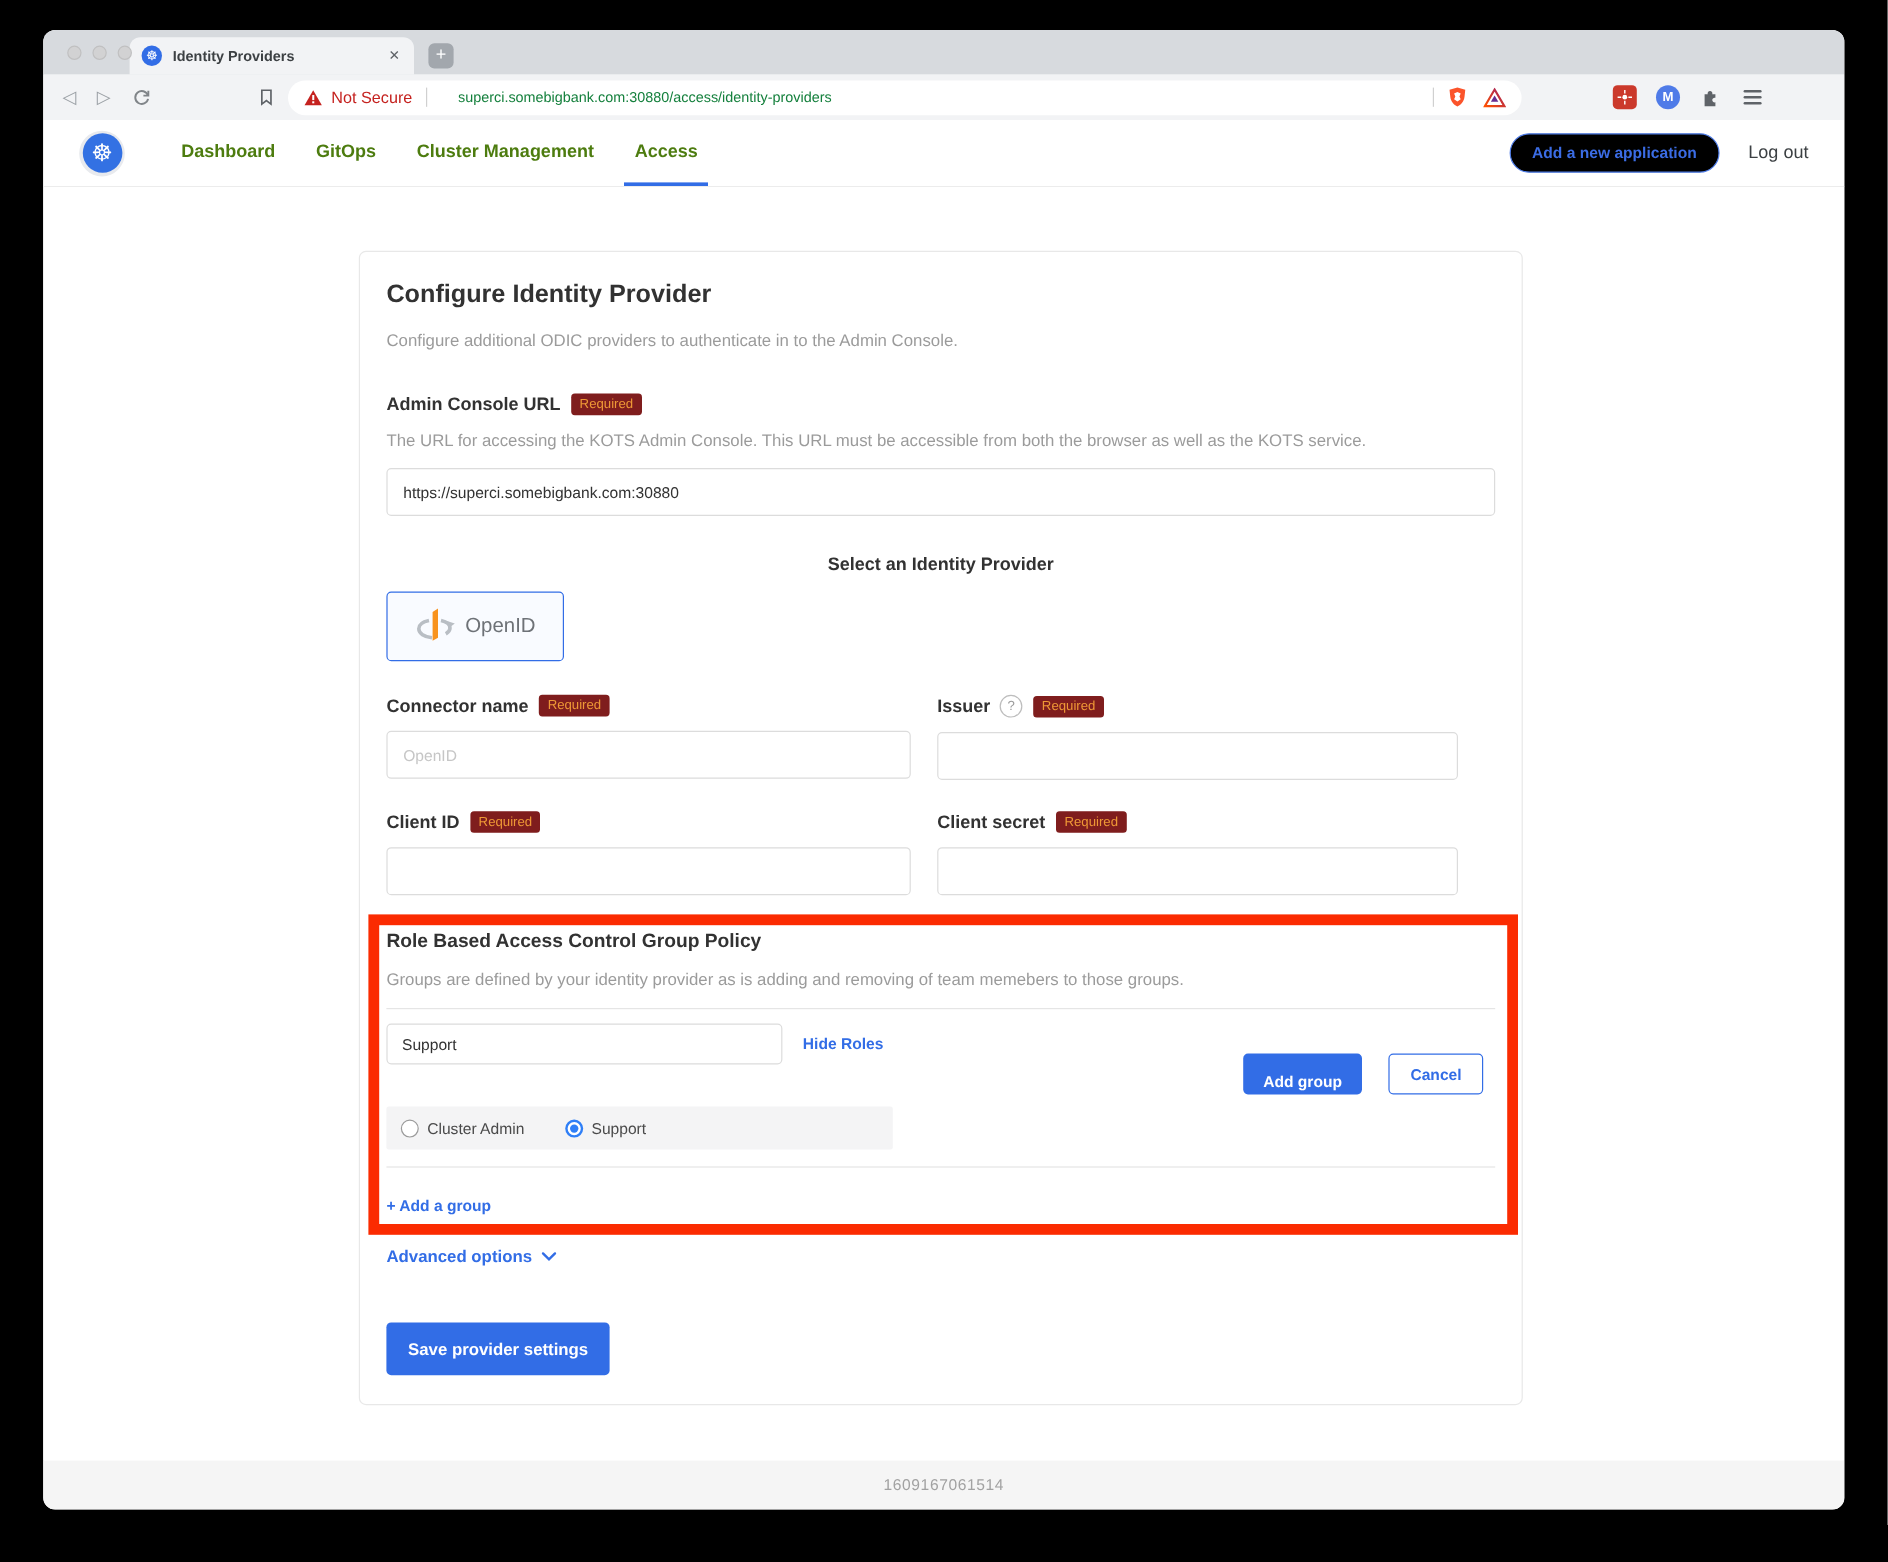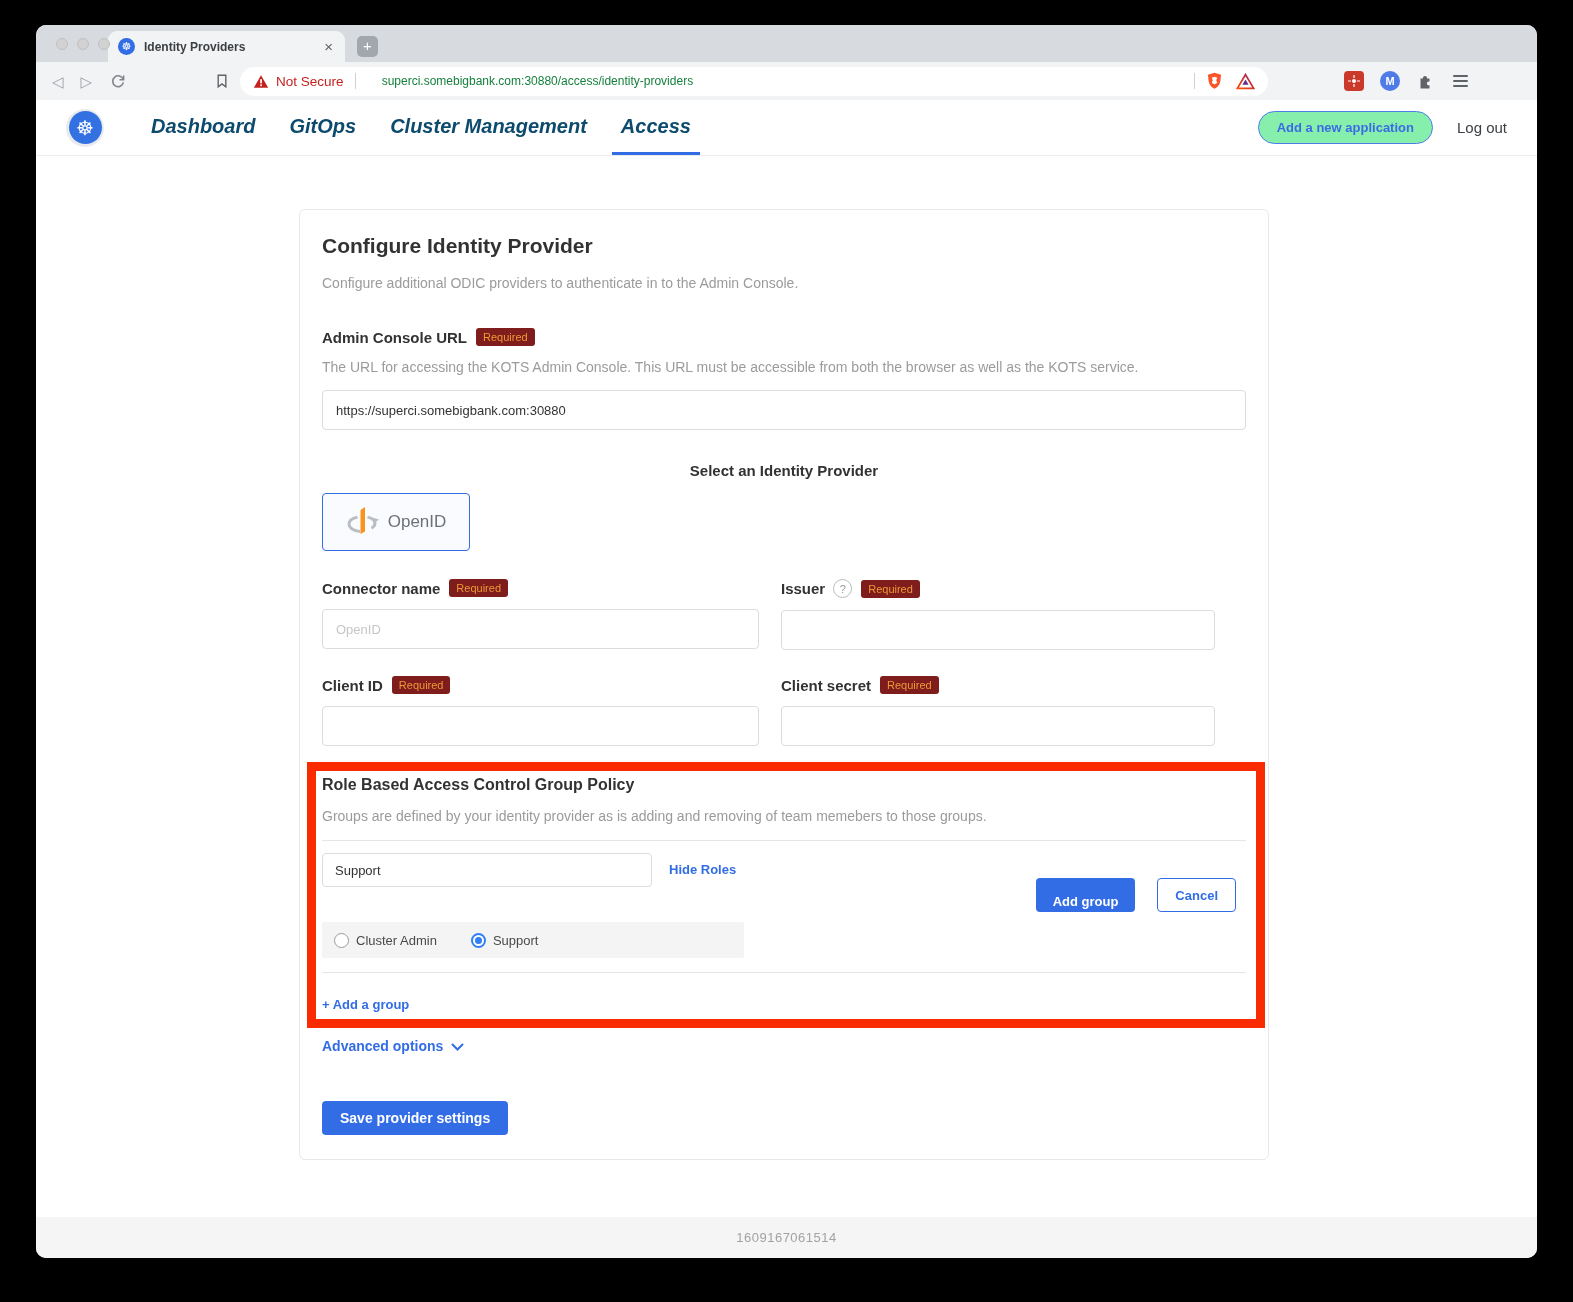--- a/index.html
+++ b/index.html
@@ -38,26 +38,26 @@
   .hamburger{display:flex;flex-direction:column;gap:3px;}
   .hamburger i{width:15px;height:2px;background:#5f6368;border-radius:1px;}
   
   .appheader{height:55px;background:#fff;border-bottom:1px solid #ececec;display:flex;align-items:stretch;
        padding:0 30px;flex:none;}
   .logo-wrap{align-self:center;width:38px;height:38px;border-radius:50%;background:#e8eaee;
        display:flex;align-items:center;justify-content:center;margin-right:38px;}
   .logo{width:33px;height:33px;border-radius:50%;background:#3371e3;color:#fff;font-size:20px;
        display:flex;align-items:center;justify-content:center;}
   .navitems{display:flex;align-items:stretch;gap:16px;}
-  .navitem{display:flex;align-items:center;padding:0 9px;font-size:20px;font-weight:bold;color:#0c4a6e;
-       border-bottom:3px solid transparent;box-sizing:border-box;cursor:default;font-style:italic;}
+  .navitem{display:flex;align-items:center;padding:0 9px;font-size:15px;font-weight:bold;color:#4d7c0f;
+       border-bottom:3px solid transparent;box-sizing:border-box;cursor:default;}
   .navitem.active{border-bottom-color:#326de6;}
   .header-right{margin-left:auto;display:flex;align-items:center;gap:24px;}
   .pillbtn{border:1px solid #4e7ce8;color:#3b6ce4;border-radius:17px;padding:8px 18px;
-       font-size:13px;font-weight:bold;background:#86efac;white-space:nowrap;}
+       font-size:13px;font-weight:bold;background:#000000;white-space:nowrap;}
   .logout{font-size:15px;color:#3c4043;}
   
   .content{flex:1;background:#fff;position:relative;}
   .card{position:absolute;left:263px;top:53px;width:970px;background:#fff;border:1px solid #e8e8e8;
        border-radius:6px;box-sizing:border-box;padding:24px 22px;}
   .h1{font-size:21px;font-weight:bold;color:#323232;margin-bottom:16px;}
   .sub{font-size:14px;color:#9b9b9b;margin-bottom:36px;line-height:18px;}
   .field-label-row{display:flex;align-items:center;margin-bottom:12px;}
   .field-label{font-size:15px;font-weight:bold;color:#323232;}
   .req{margin-left:9px;font-size:11px;color:#ee9836;background:#7f1d1d;padding:3px 7px;border-radius:3px;}
@@ -92,21 +92,21 @@
   .radio-panel{margin-top:10px;width:422px;height:36px;background:#f4f4f5;border-radius:2px;
        display:flex;align-items:center;padding:0 12px;gap:34px;box-sizing:border-box;margin-bottom:14px;}
   .radio-opt{display:flex;align-items:center;gap:7px;font-size:13px;color:#4a4a4a;}
   .radio{width:15px;height:15px;border-radius:50%;border:1.5px solid #9b9b9b;background:#fff;box-sizing:border-box;
        display:flex;align-items:center;justify-content:center;}
   .radio.checked{border:2px solid #2f7ff7;}
   .radio.checked i{width:7px;height:7px;border-radius:50%;background:#2f7ff7;}
   .addgroup-link{display:inline-block;margin-top:12px;font-size:13px;font-weight:bold;color:#326de6;text-decoration:none;}
   .adv-row{margin-top:24px;display:flex;align-items:center;gap:8px;}
   .adv-link{font-size:14px;font-weight:bold;color:#326de6;text-decoration:none;}
-  .save-btn{margin-top:46px;background:#326de6;color:#fff;border:none;border-radius:4px;height:34px;
+  .save-btn{margin-top:46px;background:#326de6;color:#fff;border:none;border-radius:4px;height:44px;
        padding:0 18px;font-size:14px;font-weight:bold;font-family:"Liberation Sans",sans-serif;}
   
   .winfooter{height:41px;background:#f5f5f5;display:flex;align-items:center;justify-content:center;flex:none;}
   .winfooter span{font-size:13px;color:#a2a2a2;letter-spacing:0.5px;}
 </style>
 </head>
 <body>
 
 <div class="window">
 

